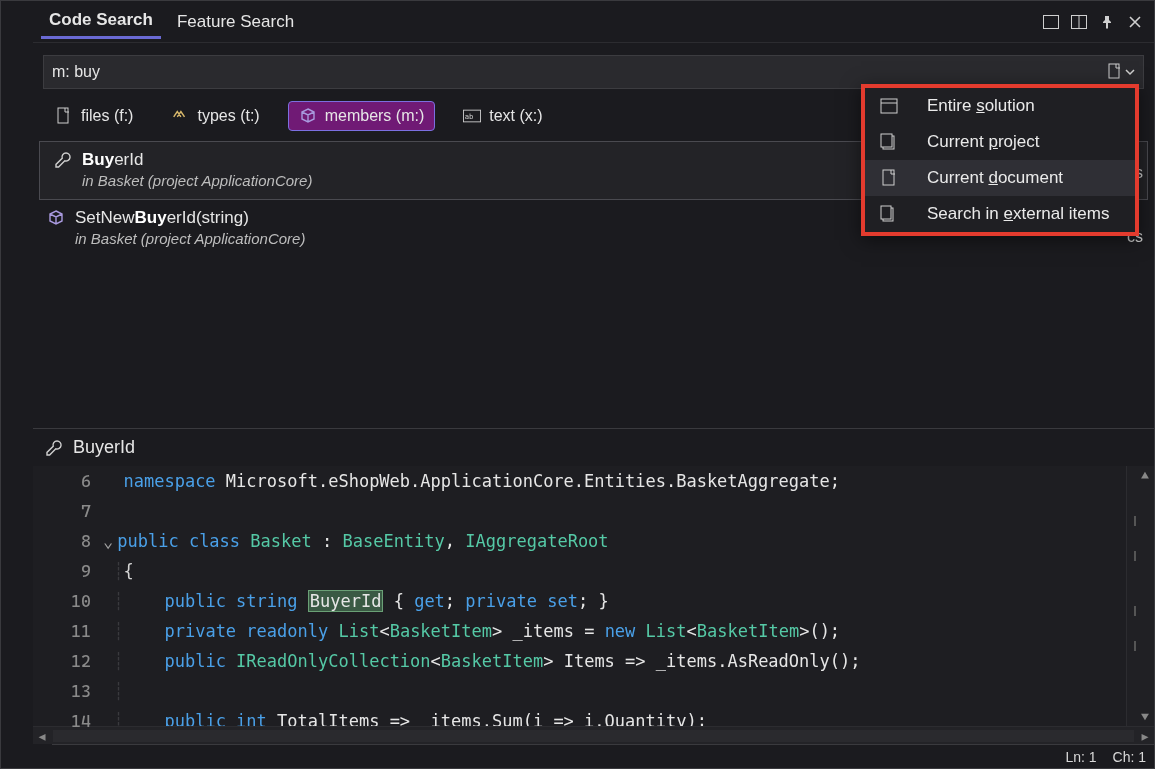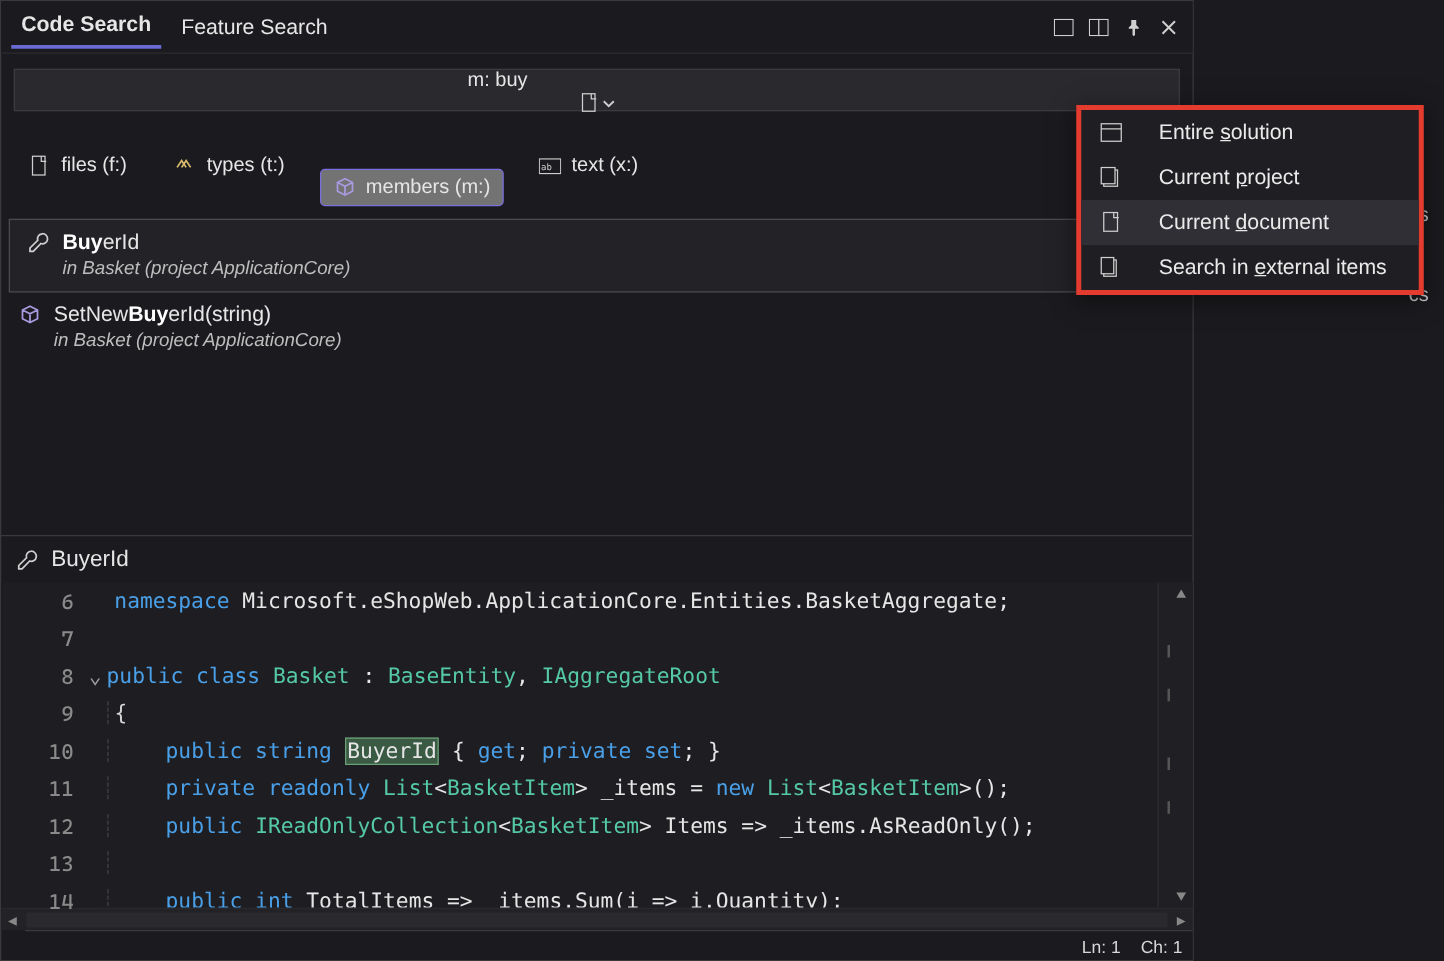--- a/index.html
+++ b/index.html
@@ -7,26 +7,27 @@
     background: #1b1b1f;
     color: #e6e6e6;
     font-family: "Segoe UI", Arial, sans-serif;
     font-size: 14px;
     width: 1155px;
     height: 769px;
     overflow: hidden;
     position: relative;
   }
   .window {
-    width: 955px;
+    width: 1155px;
     height: 769px;
     display: flex;
     flex-direction: column;
     border: 1px solid #3a3a3e;
     background: #1b1b1f;
+    padding-left: 32px;
   }
   
   .tabs-row {
     display: flex;
     align-items: center;
     height: 42px;
     padding: 0 8px;
     background: #1b1b1f;
     border-bottom: 1px solid #2c2c30;
   }
@@ -42,21 +43,20 @@
   .win-btn { width: 22px; height: 22px; display:flex; align-items:center; justify-content:center; color:#cfcfcf; }
   
   .search-row {
     display: flex;
     align-items: center;
     margin: 12px 10px 8px 10px;
     background: #2a2a2e;
     border: 1px solid #3c3c40;
     height: 34px;
     padding: 0 8px;
-    flex-direction: column;
   }
   .search-input {
     flex: 1;
     background: transparent;
     border: none;
     color: #e6e6e6;
     font-size: 16px;
     outline: none;
   }
   .doc-dropdown-btn {
@@ -74,22 +74,21 @@
     display: flex;
     align-items: center;
     gap: 8px;
     padding: 5px 10px;
     border-radius: 4px;
     font-size: 16px;
     color: #e6e6e6;
   }
   .filter-chip.active {
     border: 1.5px solid #7b6fe0;
-    background: #737373;
-    margin-top: 34px;
+    background: #701a75;
   }
   .chip-icon { width:18px; height:18px; display:flex; align-items:center; justify-content:center; }
   
   .results-area {
     flex: 0 0 auto;
     position: relative;
   }
   .result-row {
     padding: 8px 14px 10px 14px;
   }

